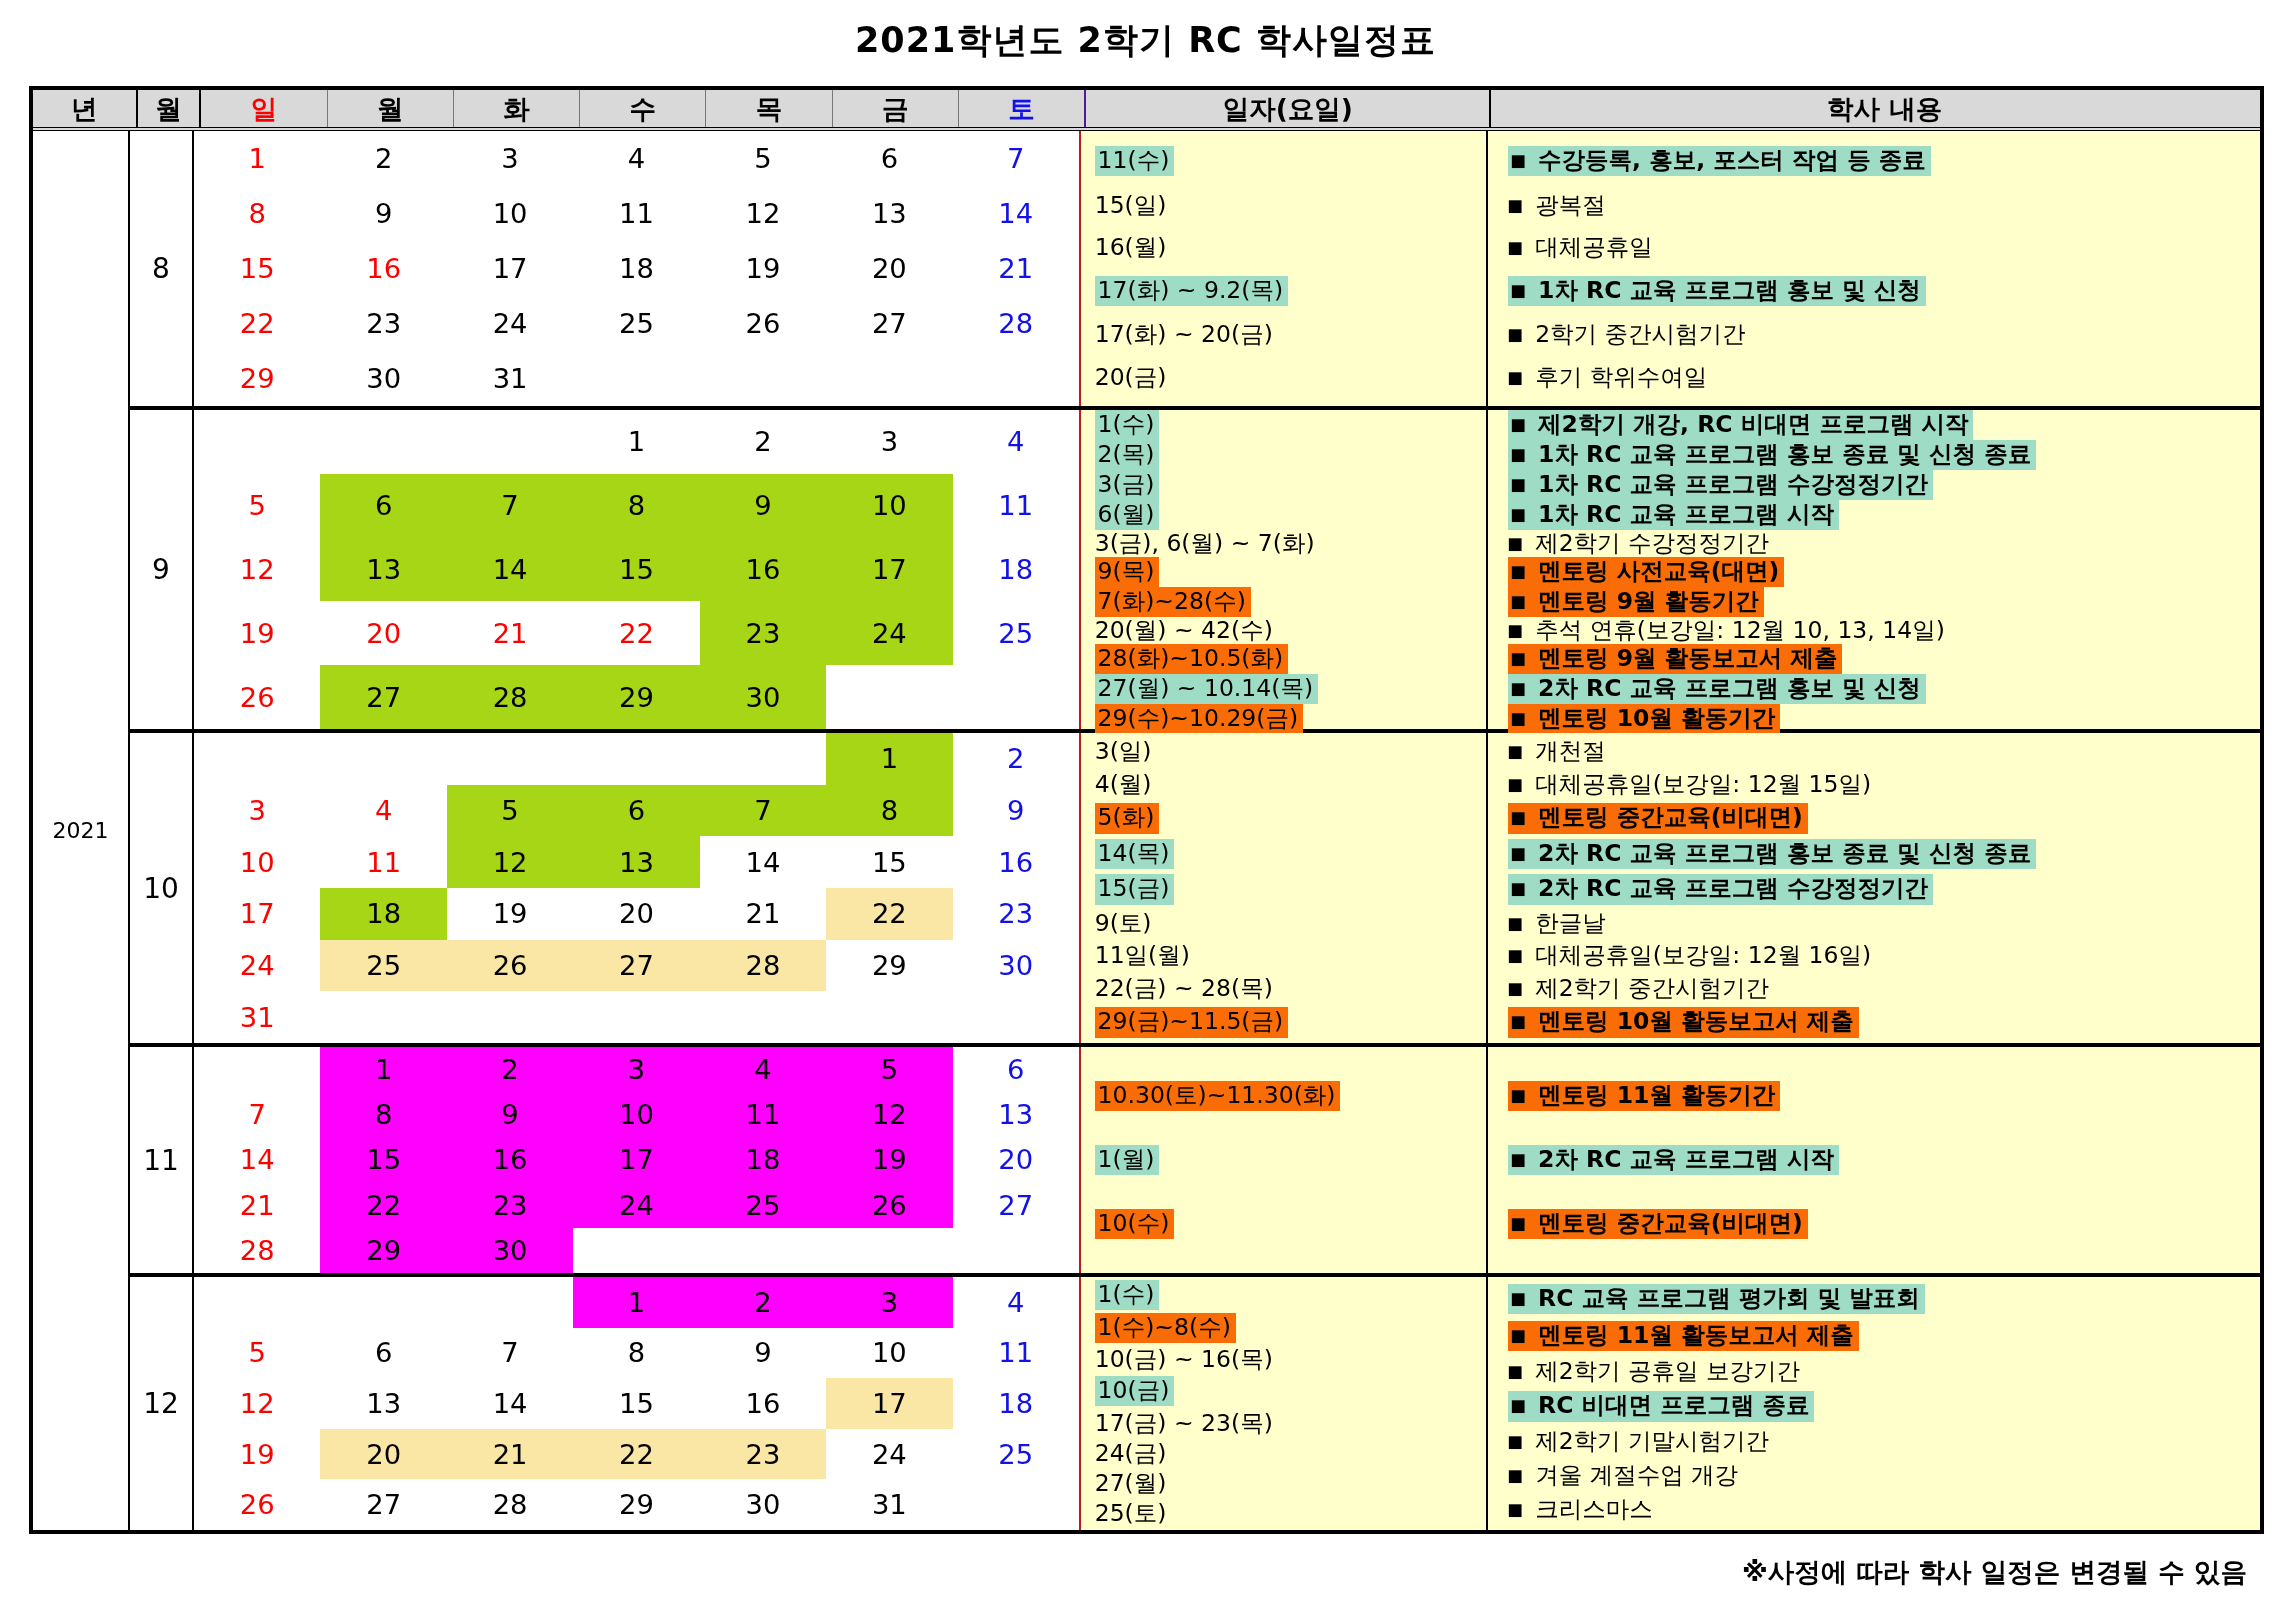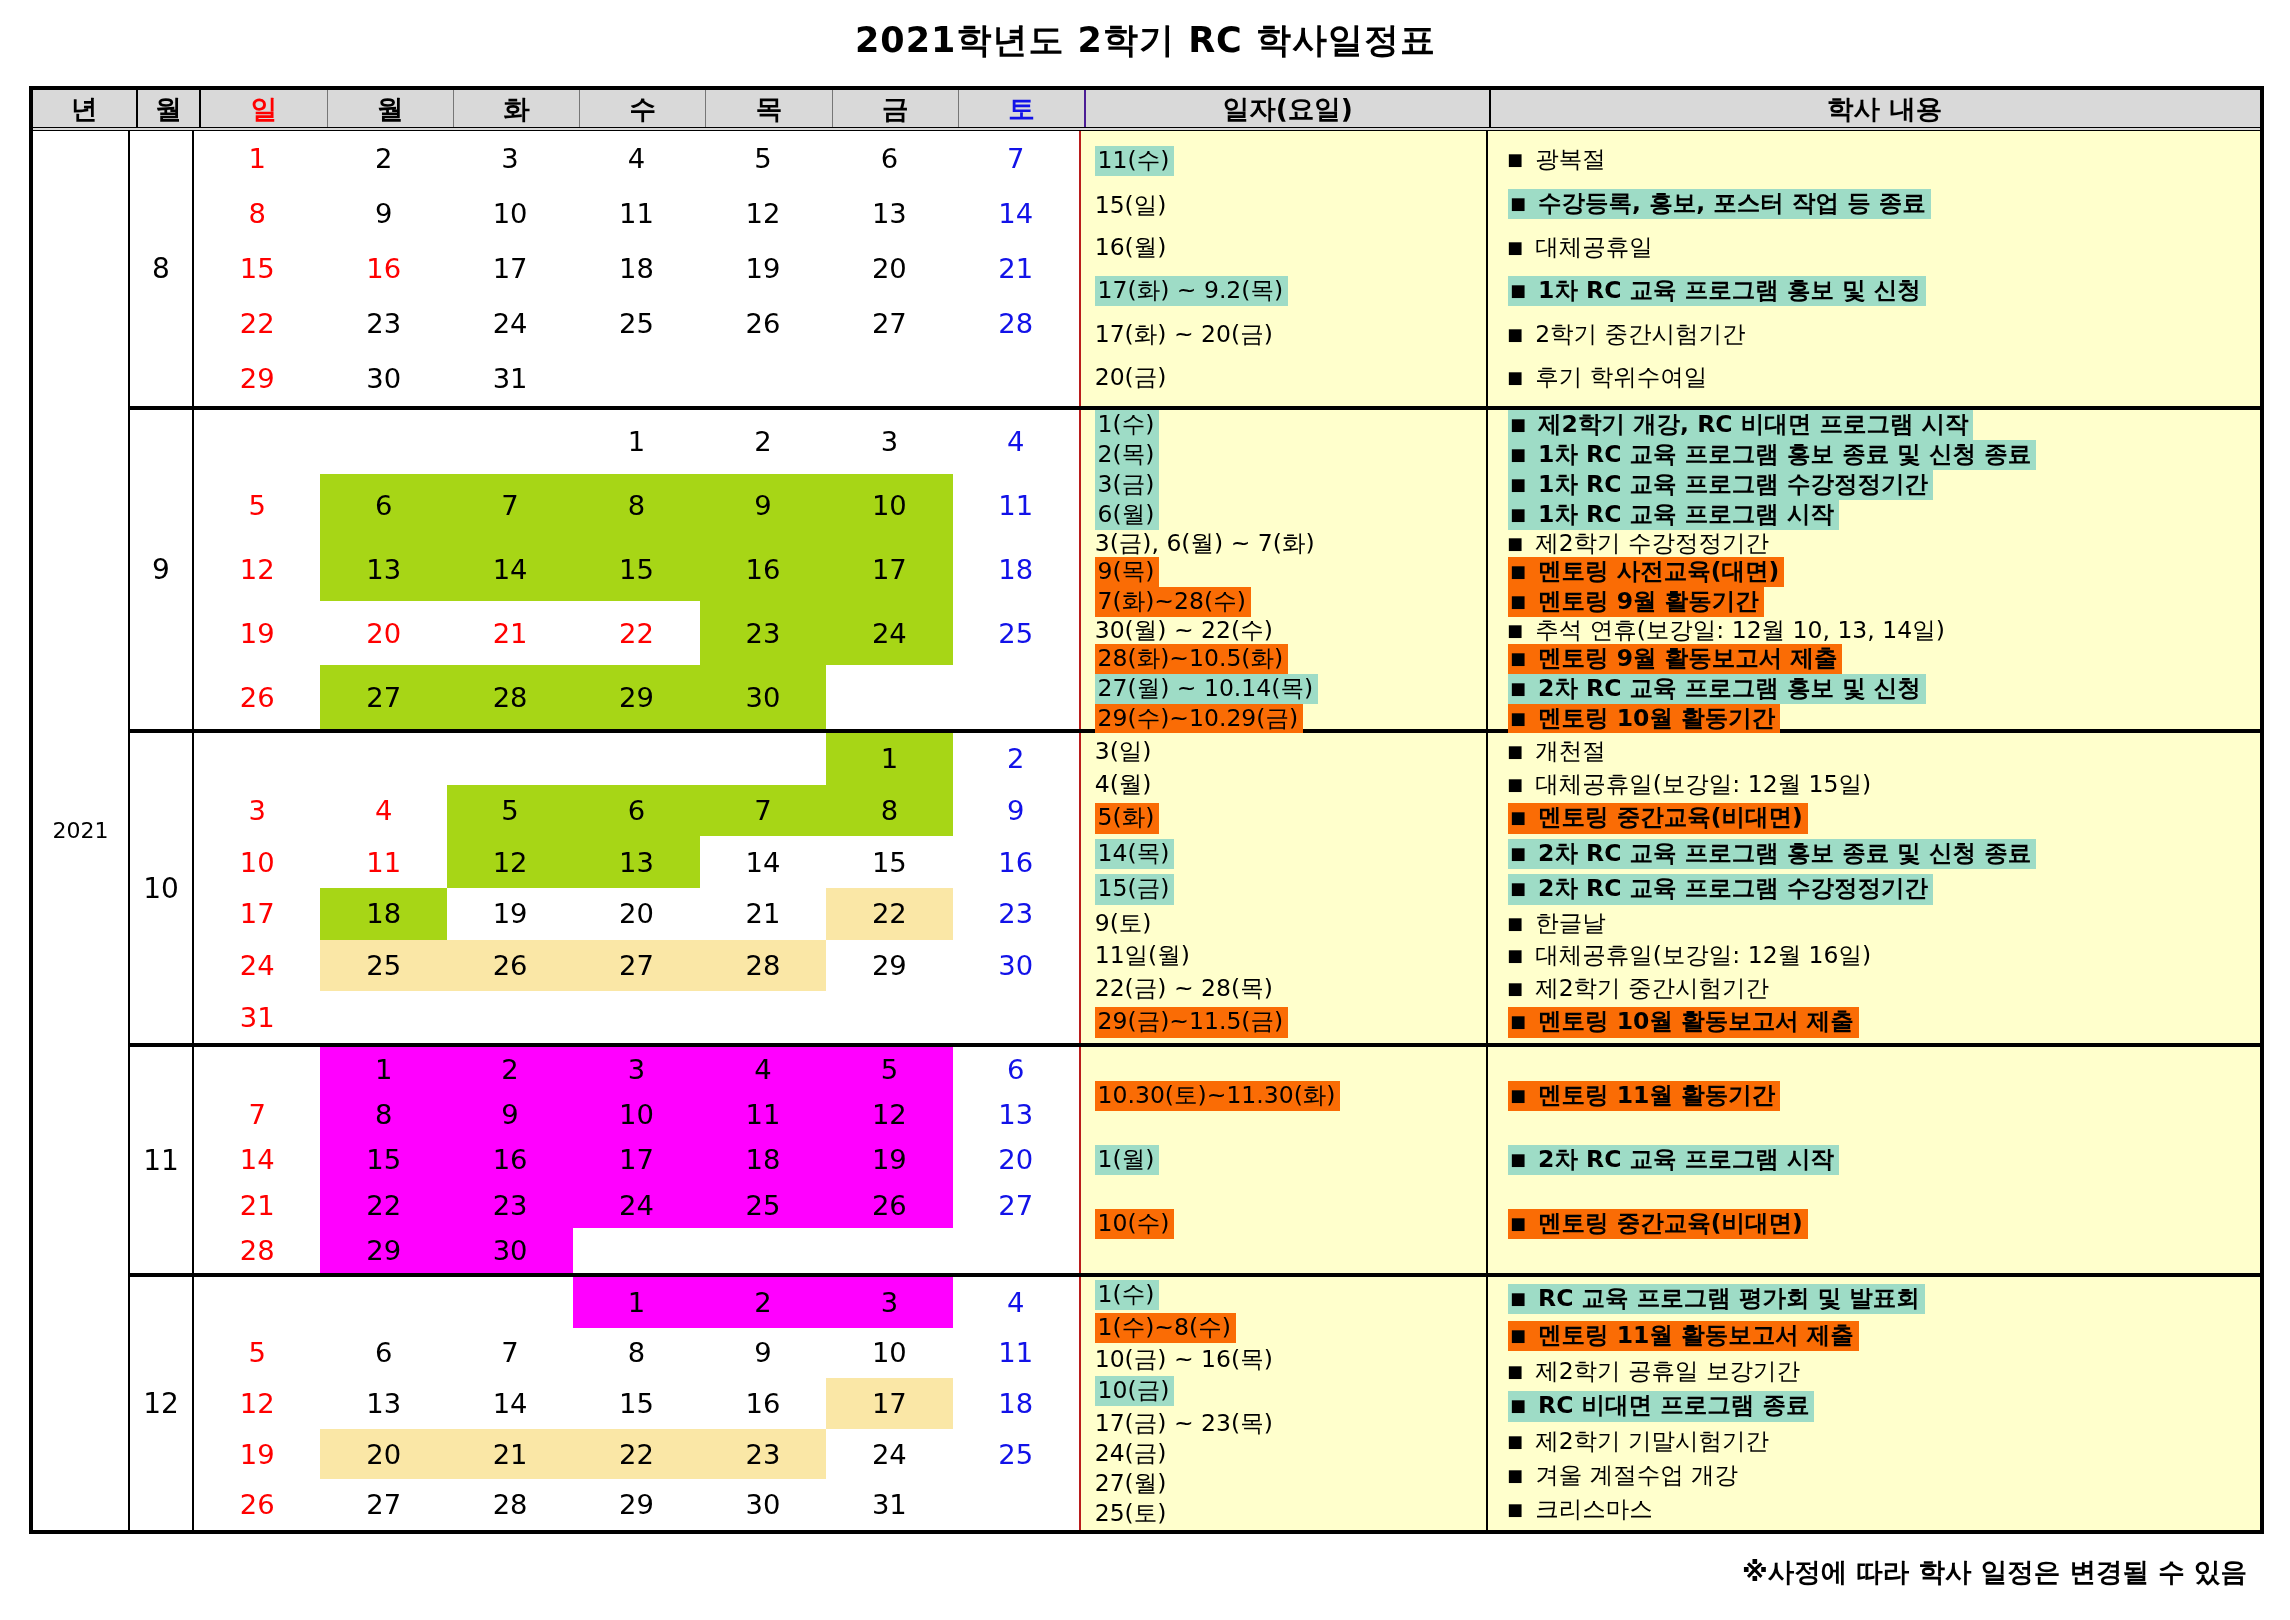--- a/index.html
+++ b/index.html
@@ -136,22 +136,22 @@
             </div>
             <div class="events-dates">
               <div class="date-row"><span class="hl hl-teal">11(수)</span></div>
               <div class="date-row"><span>15(일)</span></div>
               <div class="date-row"><span>16(월)</span></div>
               <div class="date-row"><span class="hl hl-teal">17(화) ~ 9.2(목)</span></div>
               <div class="date-row"><span>17(화) ~ 20(금)</span></div>
               <div class="date-row"><span>20(금)</span></div>
             </div>
             <div class="events-content">
+              <div class="content-row"><span class="hl hl-teal"><span class="bullet">■</span><span>수강등록, 홍보, 포스터 작업 등 종료</span></span></div>
               <div class="content-row"><span><span class="bullet">■</span><span>광복절</span></span></div>
-              <div class="content-row"><span class="hl hl-teal"><span class="bullet">■</span><span>수강등록, 홍보, 포스터 작업 등 종료</span></span></div>
               <div class="content-row"><span><span class="bullet">■</span><span>대체공휴일</span></span></div>
               <div class="content-row"><span class="hl hl-teal"><span class="bullet">■</span><span>1차 RC 교육 프로그램 홍보 및 신청</span></span></div>
               <div class="content-row"><span><span class="bullet">■</span><span>2학기 중간시험기간</span></span></div>
               <div class="content-row"><span><span class="bullet">■</span><span>후기 학위수여일</span></span></div>
             </div>
           </div>
           <div class="month-section" style="height: 323px;">
             <div class="month-label">9</div>
             <div class="cal-grid" style="grid-template-rows: repeat(5, 1fr);">
               <div class="cal-cell"></div>
@@ -191,21 +191,21 @@
               <div class="cal-cell"></div>
             </div>
             <div class="events-dates">
               <div class="date-row"><span class="hl hl-teal">1(수)</span></div>
               <div class="date-row"><span class="hl hl-teal">2(목)</span></div>
               <div class="date-row"><span class="hl hl-teal">3(금)</span></div>
               <div class="date-row"><span class="hl hl-teal">6(월)</span></div>
               <div class="date-row"><span>3(금), 6(월) ~ 7(화)</span></div>
               <div class="date-row"><span class="hl hl-orange">9(목)</span></div>
               <div class="date-row"><span class="hl hl-orange">7(화)~28(수)</span></div>
-              <div class="date-row"><span>30(월) ~ 22(수)</span></div>
+              <div class="date-row"><span>20(월) ~ 42(수)</span></div>
               <div class="date-row"><span class="hl hl-orange">28(화)~10.5(화)</span></div>
               <div class="date-row"><span class="hl hl-teal">27(월) ~ 10.14(목)</span></div>
               <div class="date-row"><span class="hl hl-orange">29(수)~10.29(금)</span></div>
             </div>
             <div class="events-content">
               <div class="content-row"><span class="hl hl-teal"><span class="bullet">■</span><span>제2학기 개강, RC 비대면 프로그램 시작</span></span></div>
               <div class="content-row"><span class="hl hl-teal"><span class="bullet">■</span><span>1차 RC 교육 프로그램 홍보 종료 및 신청 종료</span></span></div>
               <div class="content-row"><span class="hl hl-teal"><span class="bullet">■</span><span>1차 RC 교육 프로그램 수강정정기간</span></span></div>
               <div class="content-row"><span class="hl hl-teal"><span class="bullet">■</span><span>1차 RC 교육 프로그램 시작</span></span></div>
               <div class="content-row"><span><span class="bullet">■</span><span>제2학기 수강정정기간</span></span></div>

